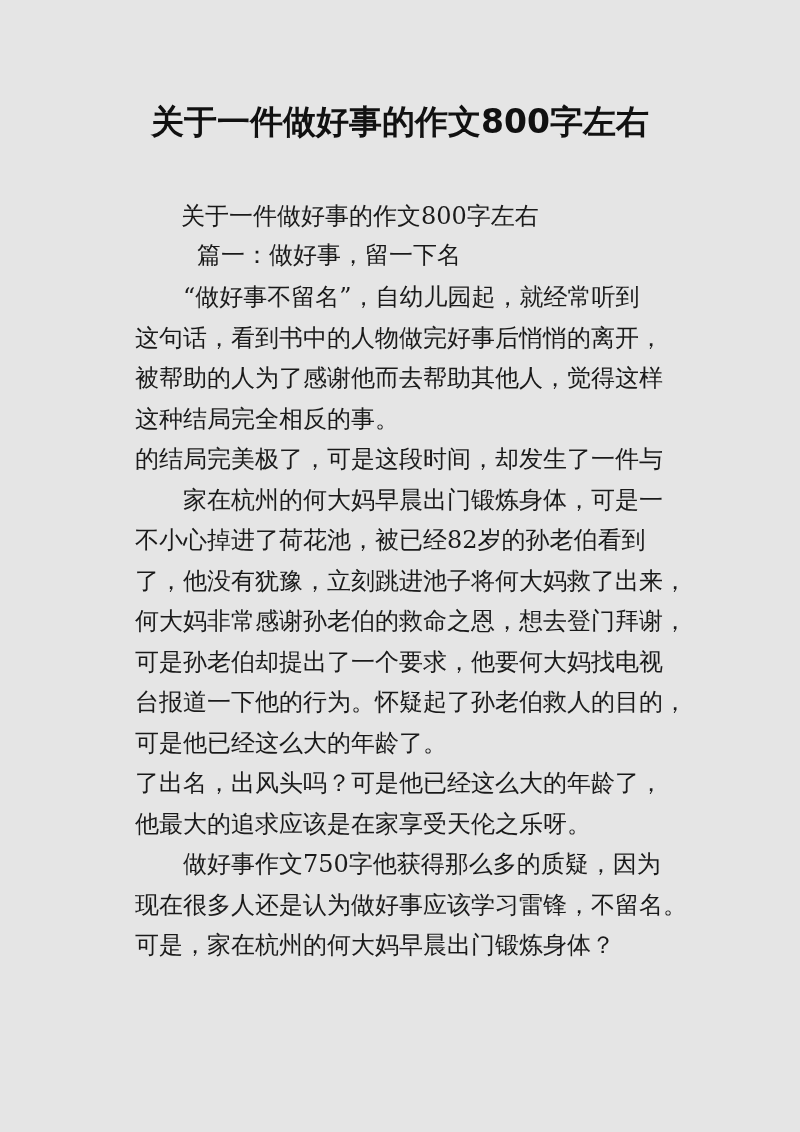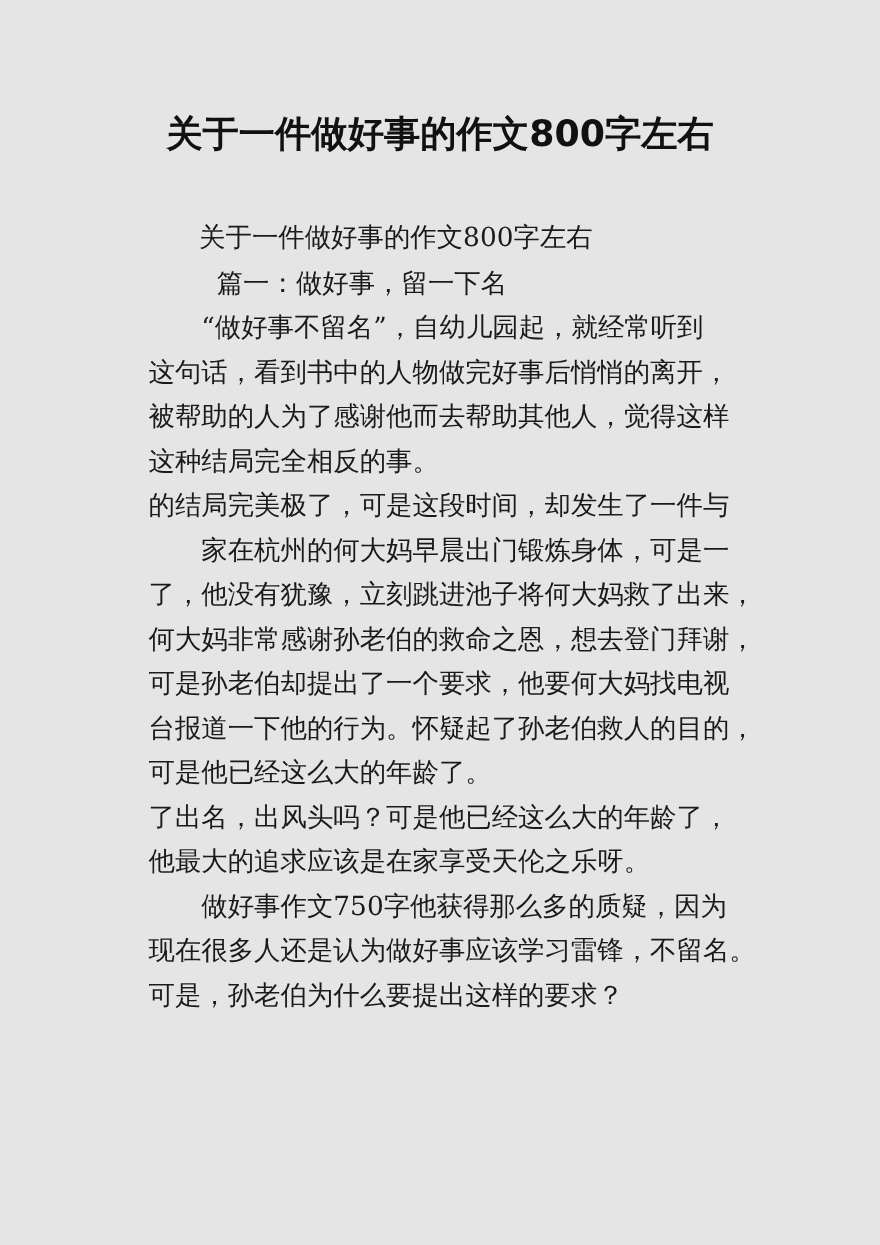--- a/index.html
+++ b/index.html
@@ -11,21 +11,21 @@
     font-weight: bold; font-size: 33px; color: #111111; letter-spacing: 0px;
     line-height: 48px;
   }
   .body-text {
     position: absolute; left: 135px; top: 196px; width: 545px;
     font-family: "DejaVu Serif", "Liberation Serif", serif;
     font-size: 24px; line-height: 40.5px; color: #1a1a1a;
   }
   .line { white-space: nowrap; height: 40.5px; }
   .indent1 { padding-left: 46px; }
-  .indent2 { padding-left: 62px; }
+  .indent2 { padding-left: 62px; font-family: Liberation Mono, monospace; }
   .indent3 { padding-left: 48px; }
 </style>
 </head>
 <body>
 
 <div class="page">
   <div class="title">关于一件做好事的作文800字左右</div>
 
   <div class="body-text">
     <div class="line indent1">关于一件做好事的作文800字左右</div>
@@ -34,31 +34,32 @@
     <div>
       <div class="line indent3">“做好事不留名”，自幼儿园起，就经常听到</div>
       <div class="line">这句话，看到书中的人物做完好事后悄悄的离开，</div>
       <div class="line">被帮助的人为了感谢他而去帮助其他人，觉得这样</div>
       <div class="line">这种结局完全相反的事。</div>
       <div class="line">的结局完美极了，可是这段时间，却发生了一件与</div>
     </div>
 
     <div>
       <div class="line indent3">家在杭州的何大妈早晨出门锻炼身体，可是一</div>
+      <div class="line">不小心掉进了荷花池，被已经82岁的孙老伯看到</div>
       <div class="line">了，他没有犹豫，立刻跳进池子将何大妈救了出来，</div>
       <div class="line">何大妈非常感谢孙老伯的救命之恩，想去登门拜谢，</div>
       <div class="line">可是孙老伯却提出了一个要求，他要何大妈找电视</div>
       <div class="line">台报道一下他的行为。怀疑起了孙老伯救人的目的，</div>
       <div class="line">可是他已经这么大的年龄了。</div>
     </div>
 
     <div>
       <div class="line">了出名，出风头吗？可是他已经这么大的年龄了，</div>
       <div class="line">他最大的追求应该是在家享受天伦之乐呀。</div>
     </div>
 
     <div>
       <div class="line indent3">做好事作文750字他获得那么多的质疑，因为</div>
       <div class="line">现在很多人还是认为做好事应该学习雷锋，不留名。</div>
-      <div class="line">可是，孙老伯为什么要提出这样的要求？</div>
+      <div class="line">可是，家在杭州的何大妈早晨出门锻炼身体？</div>
     </div>
   </div>
 </div>
 
 </body></html>

